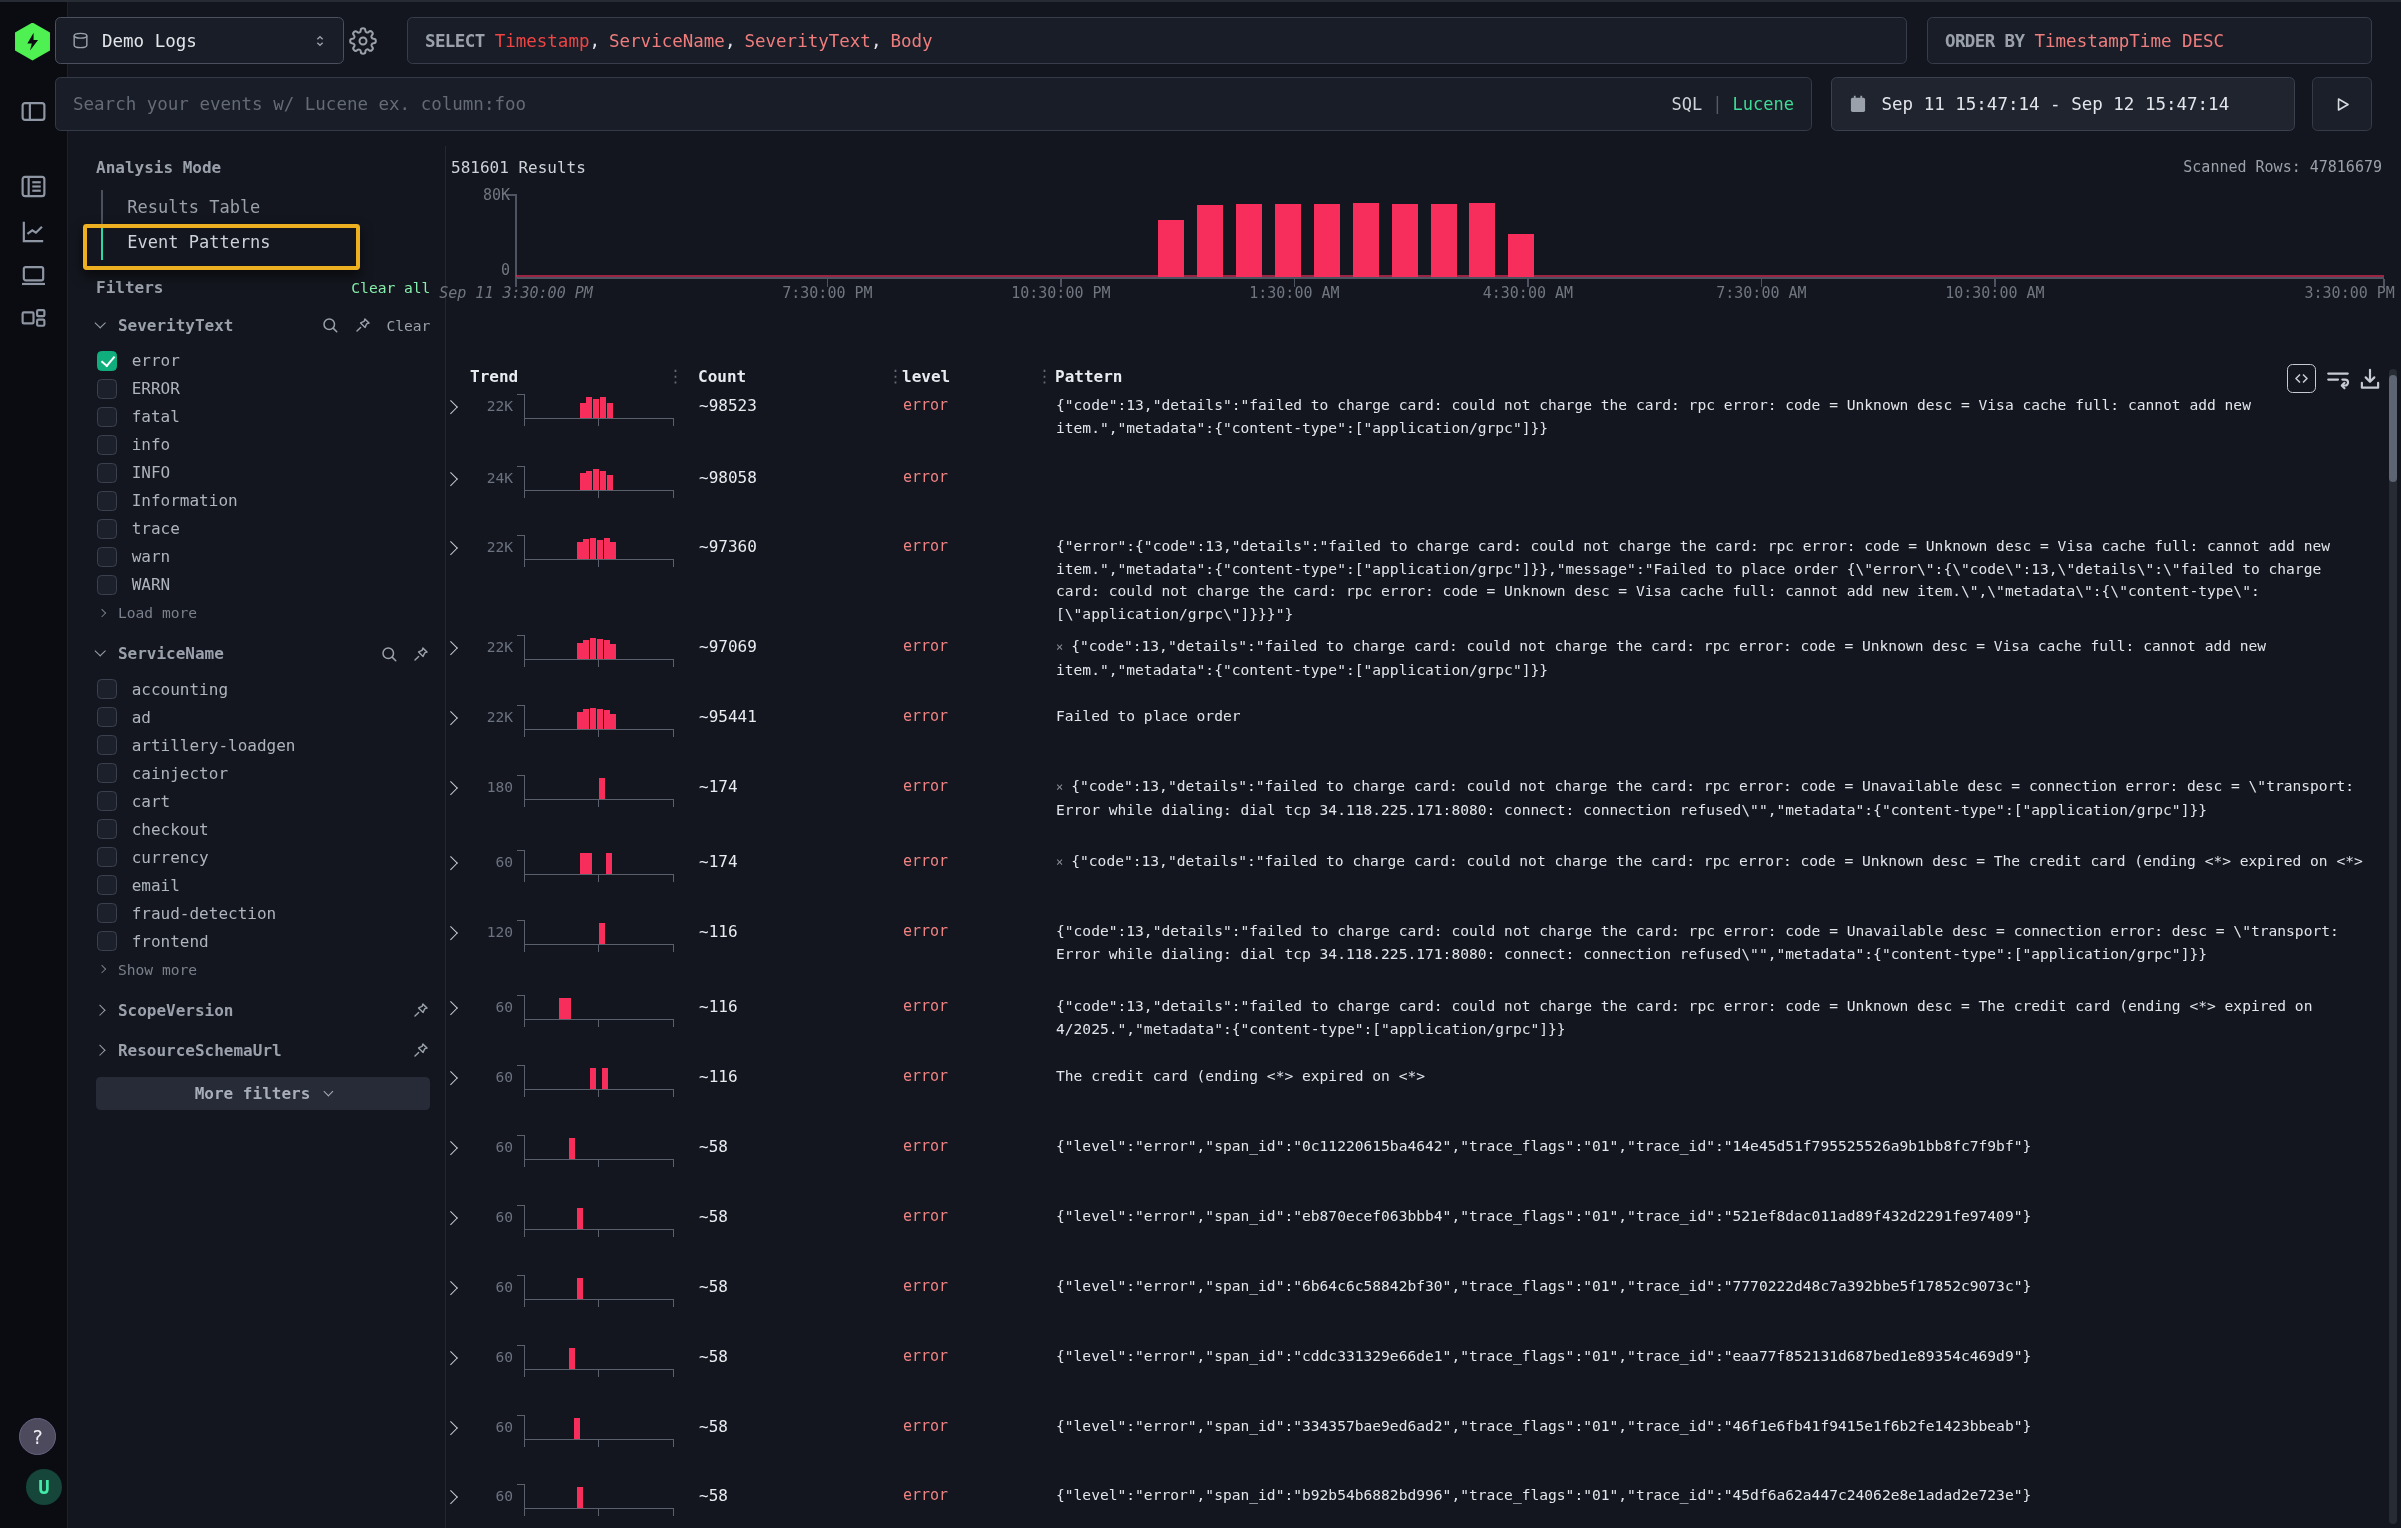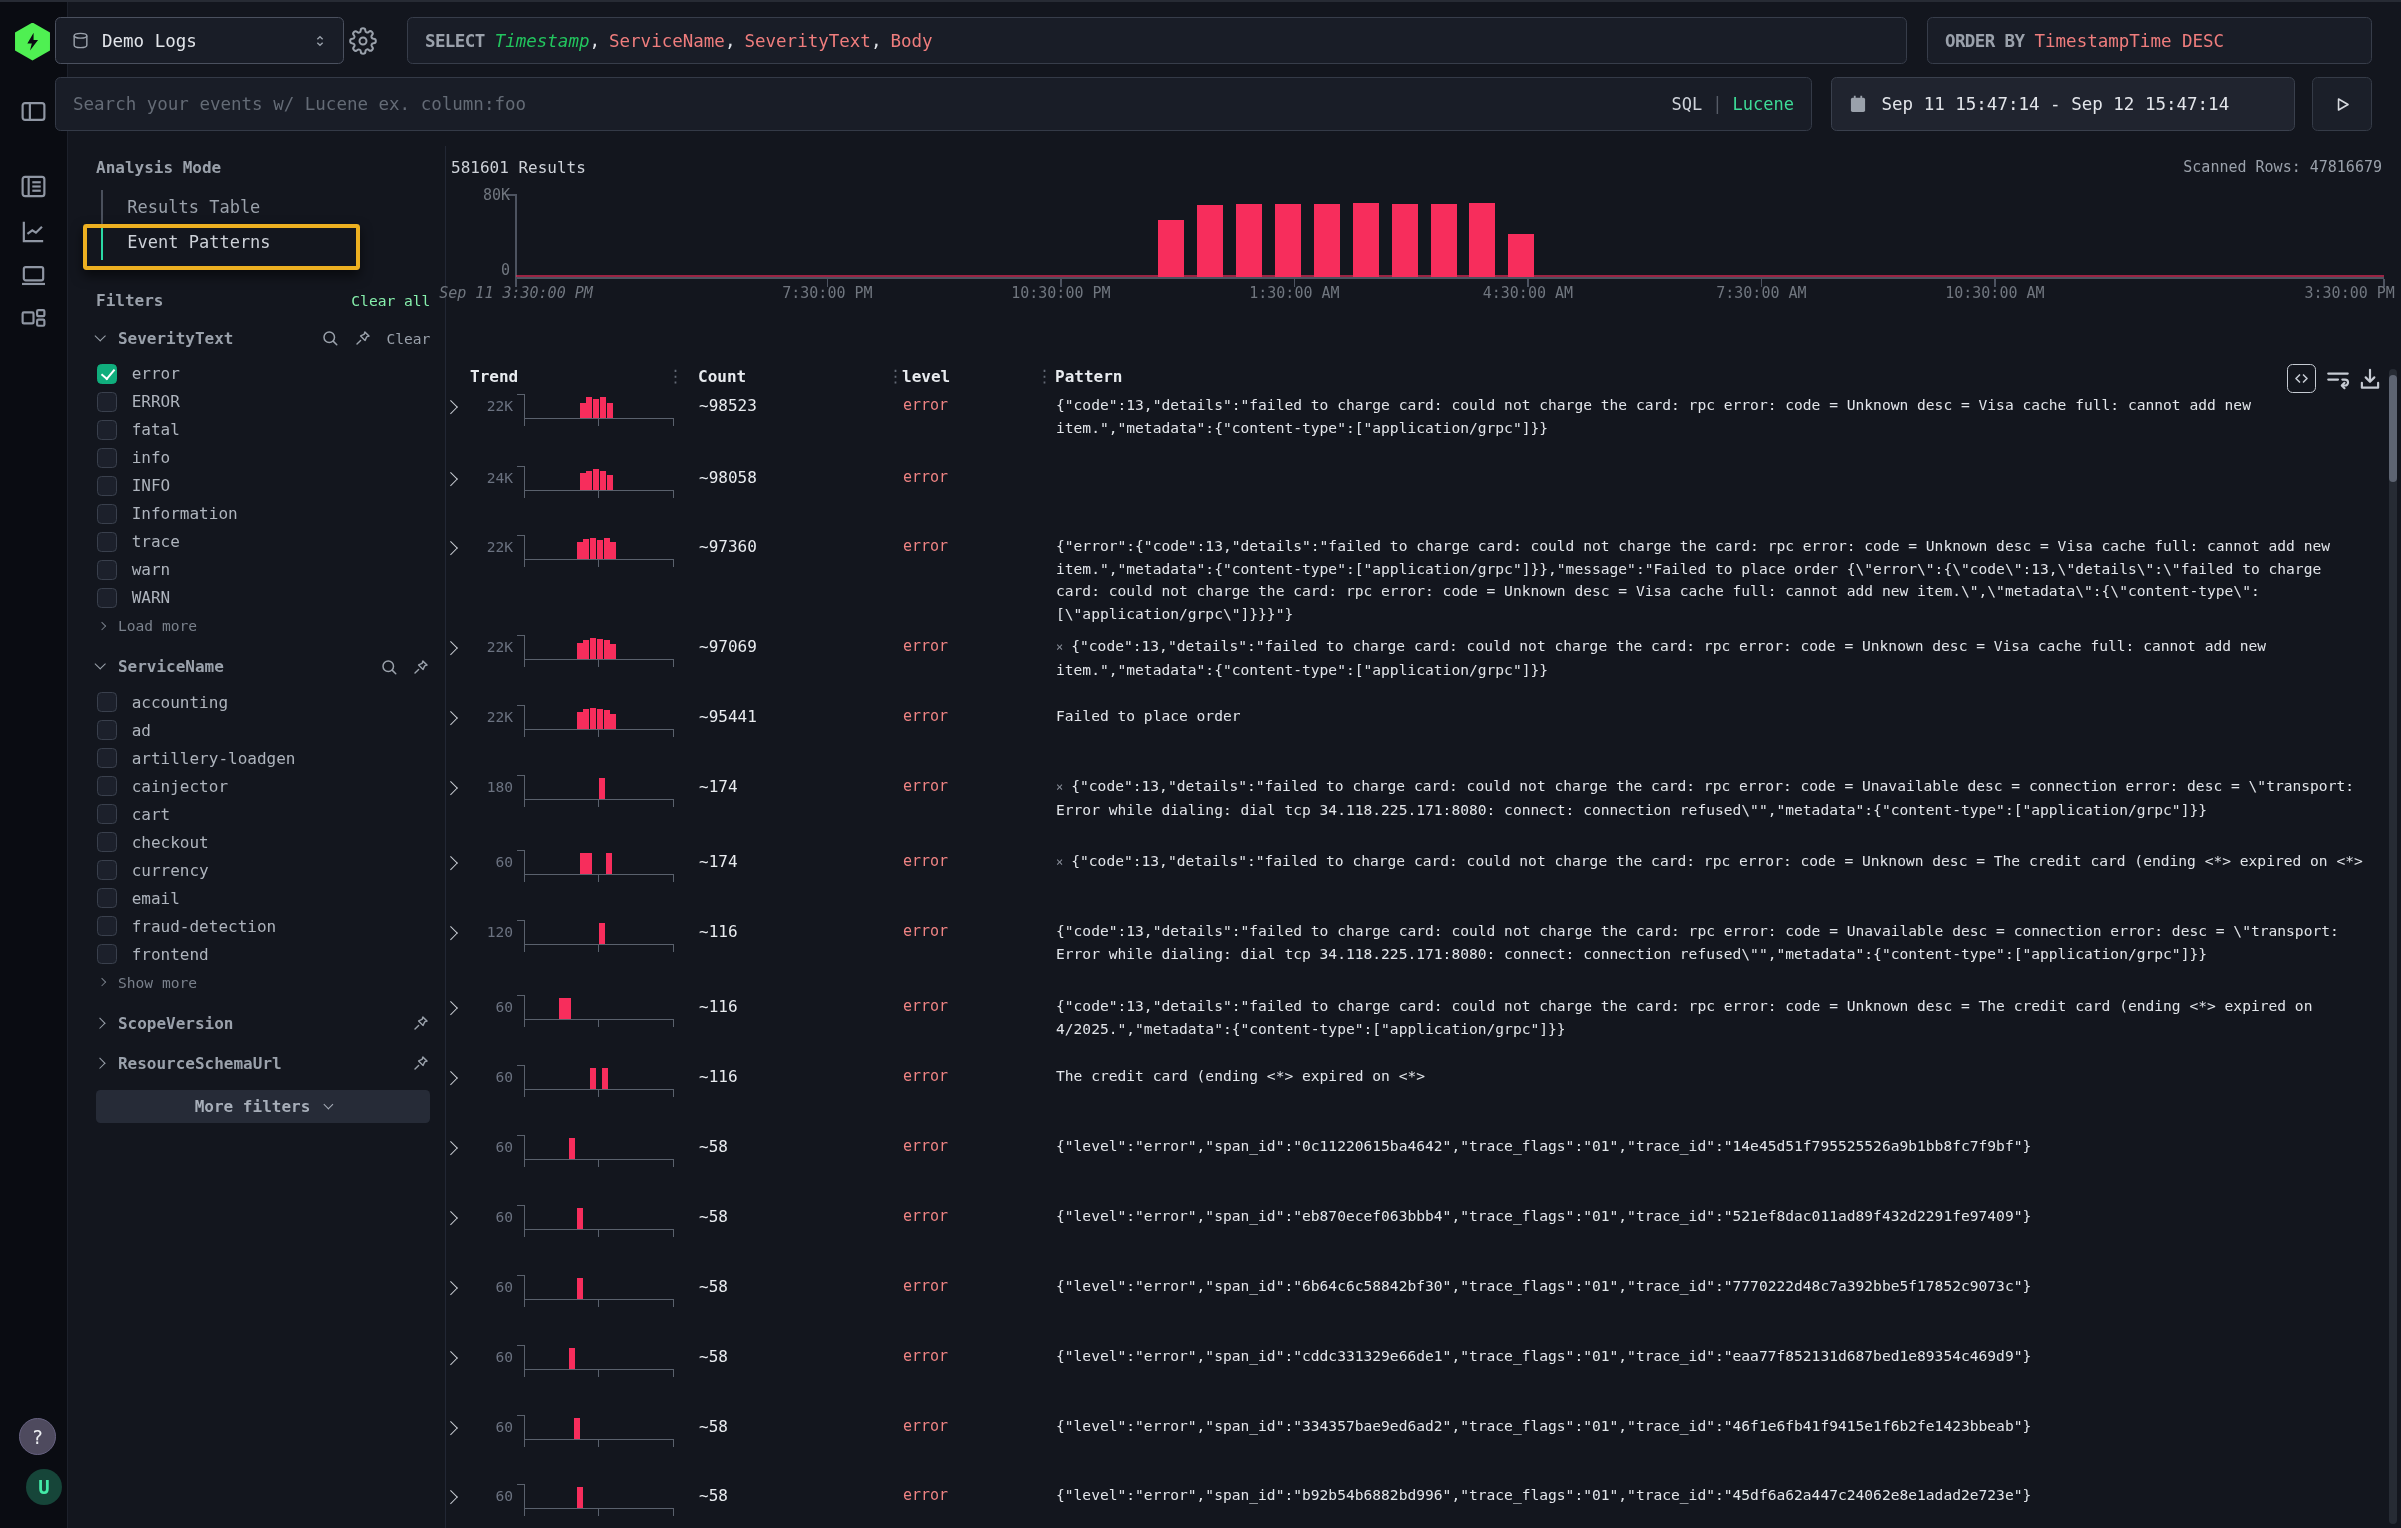--- a/index.html
+++ b/index.html
@@ -51,21 +51,21 @@
   #filter-panel { position: absolute; left: 80px; top: 146px; width: 366px; bottom: 0; border-right: 1.1px solid #222734; padding: 12.4px 14.6px 0 16px; }
   .panel-h { font-size: 16px; font-weight: bold; color: #9aa1ab; }
   #mode-list { margin-top: 12.4px; }
   .mode-item { display: flex; height: 35px; align-items: center; margin-left: 4.5px; cursor: pointer; }
   .mode-bar { width: 2.8px; height: 100%; background: #4a505c; flex: none; }
   .mode-item.active .mode-bar { background: #2bd9a5; }
   .mode-label { margin-left: 24px; font-size: 17px; color: #9aa1ab; white-space: nowrap; }
   .mode-item.active .mode-label { color: #cdd1d8; }
   #annotation-box { position: absolute; left: 3.4px; top: 78px; width: 277px; height: 46px; border: 4px solid #edb021; border-radius: 3.4px;
                     box-shadow: 0 5.6px 11.3px rgba(0,0,0,.55); pointer-events: none; z-index: 6; }
-  #filters-row { display: flex; justify-content: space-between; align-items: center; margin-top: 31px; }
+  #filters-row { display: flex; justify-content: space-between; align-items: center; margin-top: 18px; }
   #clear-all { font-size: 14.6px; color: #86efac; font-weight: normal; cursor: pointer; }
 
   .fgroup { margin-top: 14.6px; }
   .fgroup:first-child { margin-top: 16px; }
   .fgroup-head { display: flex; align-items: center; height: 25px; gap: 13.5px; cursor: pointer; }
   .chev { width: 8.4px; height: 8.4px; border-style: solid; border-color: #9aa1ab; border-width: 0 1.7px 1.7px 0; display: inline-block; flex: none; }
   .chev.down { transform: rotate(45deg); margin-top: -4.5px; }
   .chev.right { transform: rotate(-45deg); }
   .chev.sm { width: 6.2px; height: 6.2px; border-color: #7a818c; }
   .fgroup-name { font-size: 16px; font-weight: bold; color: #9aa1ab; }
@@ -197,21 +197,21 @@
     </svg>
 </div>
 <div id="gear-btn">
   <svg viewBox="0 0 24 24" fill="none" stroke="currentColor" stroke-width="1.7">
       <circle cx="12" cy="12" r="3"></circle>
       <path d="M19.4 15a1.65 1.65 0 0 0 .33 1.82l.06.06a2 2 0 0 1-2.83 2.83l-.06-.06a1.65 1.65 0 0 0-1.82-.33 1.65 1.65 0 0 0-1 1.51V21a2 2 0 0 1-4 0v-.09A1.65 1.65 0 0 0 9 19.4a1.65 1.65 0 0 0-1.82.33l-.06.06a2 2 0 0 1-2.83-2.83l.06-.06a1.65 1.65 0 0 0 .33-1.82 1.65 1.65 0 0 0-1.51-1H3a2 2 0 0 1 0-4h.09A1.65 1.65 0 0 0 4.6 9a1.65 1.65 0 0 0-.33-1.82l-.06-.06a2 2 0 0 1 2.83-2.83l.06.06a1.65 1.65 0 0 0 1.82.33H9a1.65 1.65 0 0 0 1-1.51V3a2 2 0 0 1 4 0v.09a1.65 1.65 0 0 0 1 1.51 1.65 1.65 0 0 0 1.82-.33l.06-.06a2 2 0 0 1 2.83 2.83l-.06.06a1.65 1.65 0 0 0-.33 1.82V9a1.65 1.65 0 0 0 1.51 1H21a2 2 0 0 1 0 4h-.09a1.65 1.65 0 0 0-1.51 1z"></path>
     </svg>
 </div>
 <div id="select-editor" class="box">
   <span class="kw">SELECT</span>
-  <span class="purple" style="color: #22c55e; font-style: italic;">Timestamp</span>
+  <span class="purple" style="color: #ef4444;">Timestamp</span>
     <span class="sep">,</span>
   <span class="red" style="color: rgb(239, 125, 125);">ServiceName</span>
     <span class="sep">,</span>
   <span class="red" style="color: rgb(239, 125, 125);">SeverityText</span>
     <span class="sep">,</span>
   <span class="red" style="color: rgb(239, 125, 125);">Body</span>
 </div>
 <div id="orderby-editor" class="box">
   <span class="kw">ORDER BY</span>
   <span class="red">TimestampTime DESC</span>

